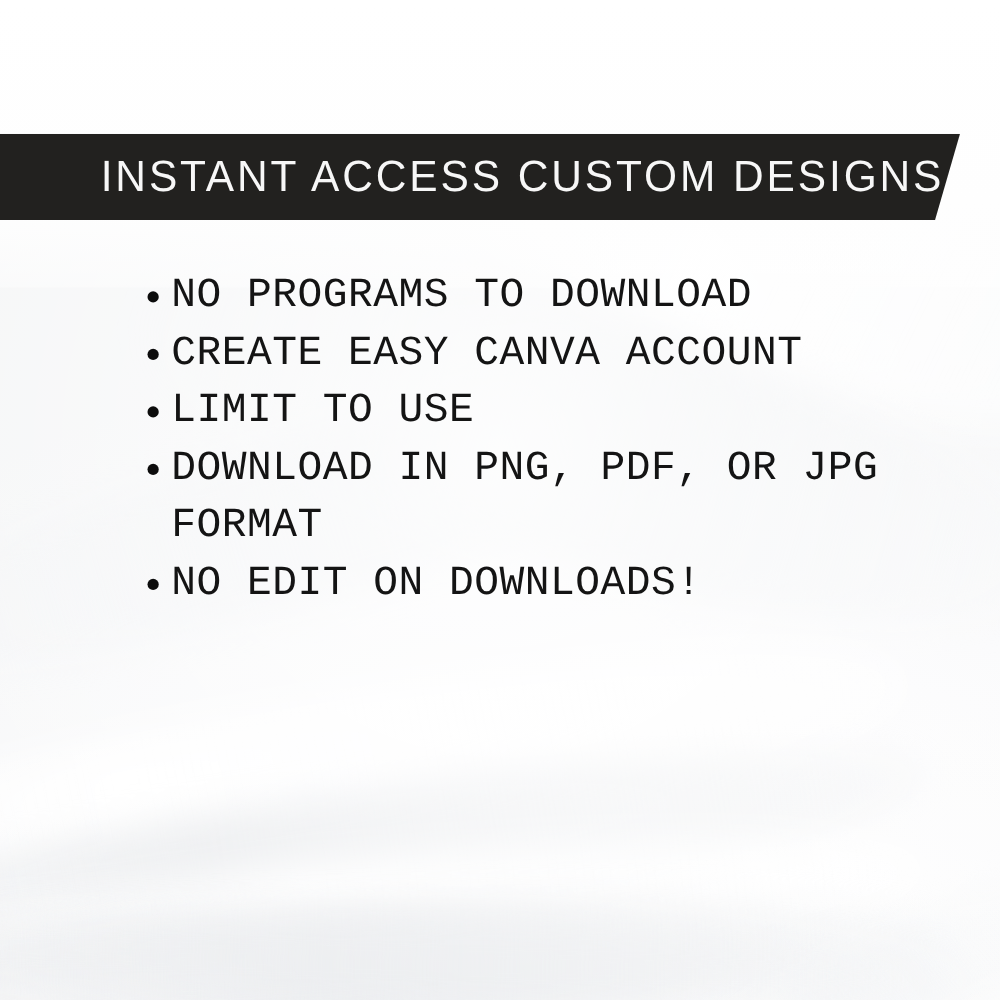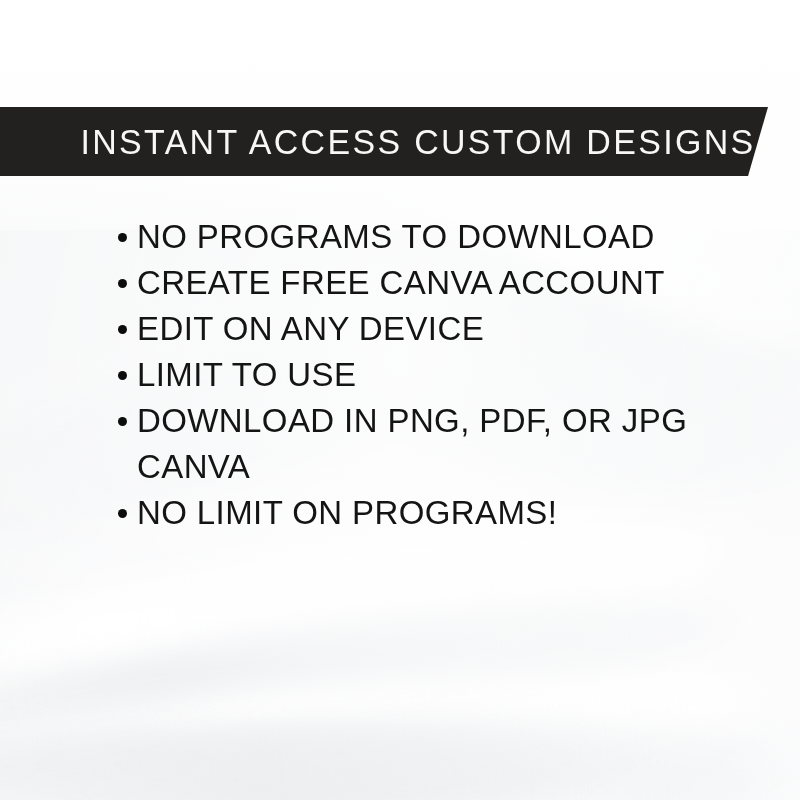--- a/index.html
+++ b/index.html
@@ -138,20 +138,21 @@
 
   
   .feature-list {
     position: absolute;
     left: 114px;
     top: 214px;
     width: 600px;
     list-style: none;
     margin: 0;
     padding: 0;
+    font-family: Liberation Mono, monospace;
   }
 
   .feature-item {
     position: relative;
     color: #141414;
     font-size: 33px;
     font-weight: 300;
     letter-spacing: 0.4px;
     line-height: 46px;
     padding-left: 23px;
@@ -189,21 +190,20 @@
   </div>
   <div class="bg-layer bg-vignette"></div>
   <div class="bg-top-wash"></div>
 
   <div class="banner">
     <div class="banner-title">INSTANT ACCESS CUSTOM DESIGNS</div>
   </div>
 
   <ul class="feature-list">
     <li class="feature-item">NO PROGRAMS TO DOWNLOAD</li>
-    <li class="feature-item">CREATE FREE CANVA ACCOUNT</li>
-    <li class="feature-item">EDIT ON ANY DEVICE</li>
+    <li class="feature-item">CREATE EASY CANVA ACCOUNT</li>
     <li class="feature-item">LIMIT TO USE</li>
     <li class="feature-item">DOWNLOAD IN PNG, PDF, OR JPG
-CANVA</li>
-    <li class="feature-item">NO LIMIT ON PROGRAMS!</li>
+FORMAT</li>
+    <li class="feature-item">NO EDIT ON DOWNLOADS!</li>
   </ul>
 
 </div>
 
 </body></html>

